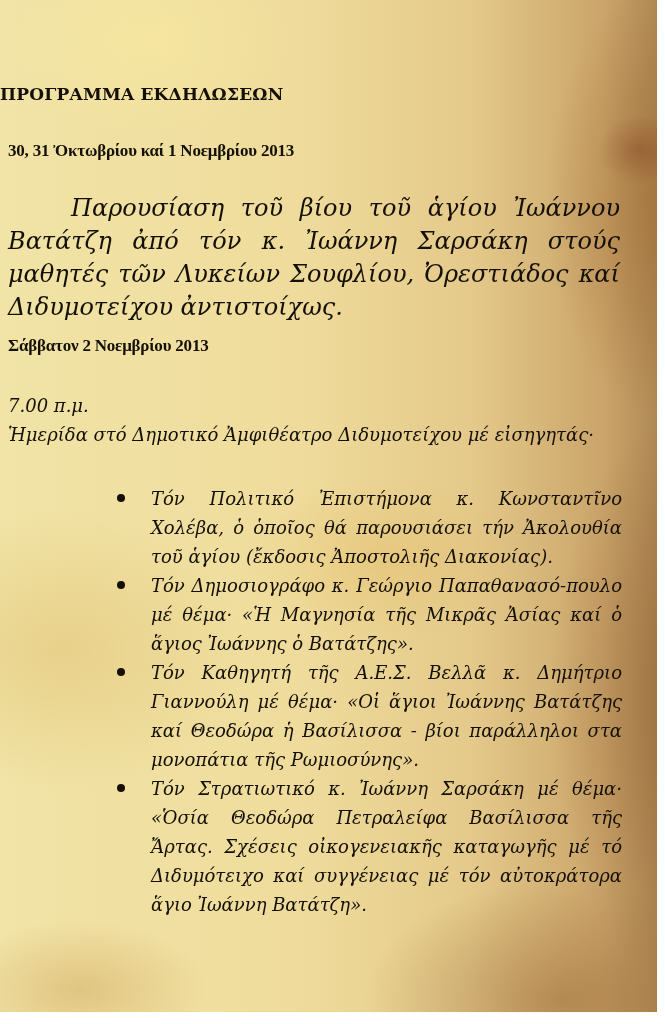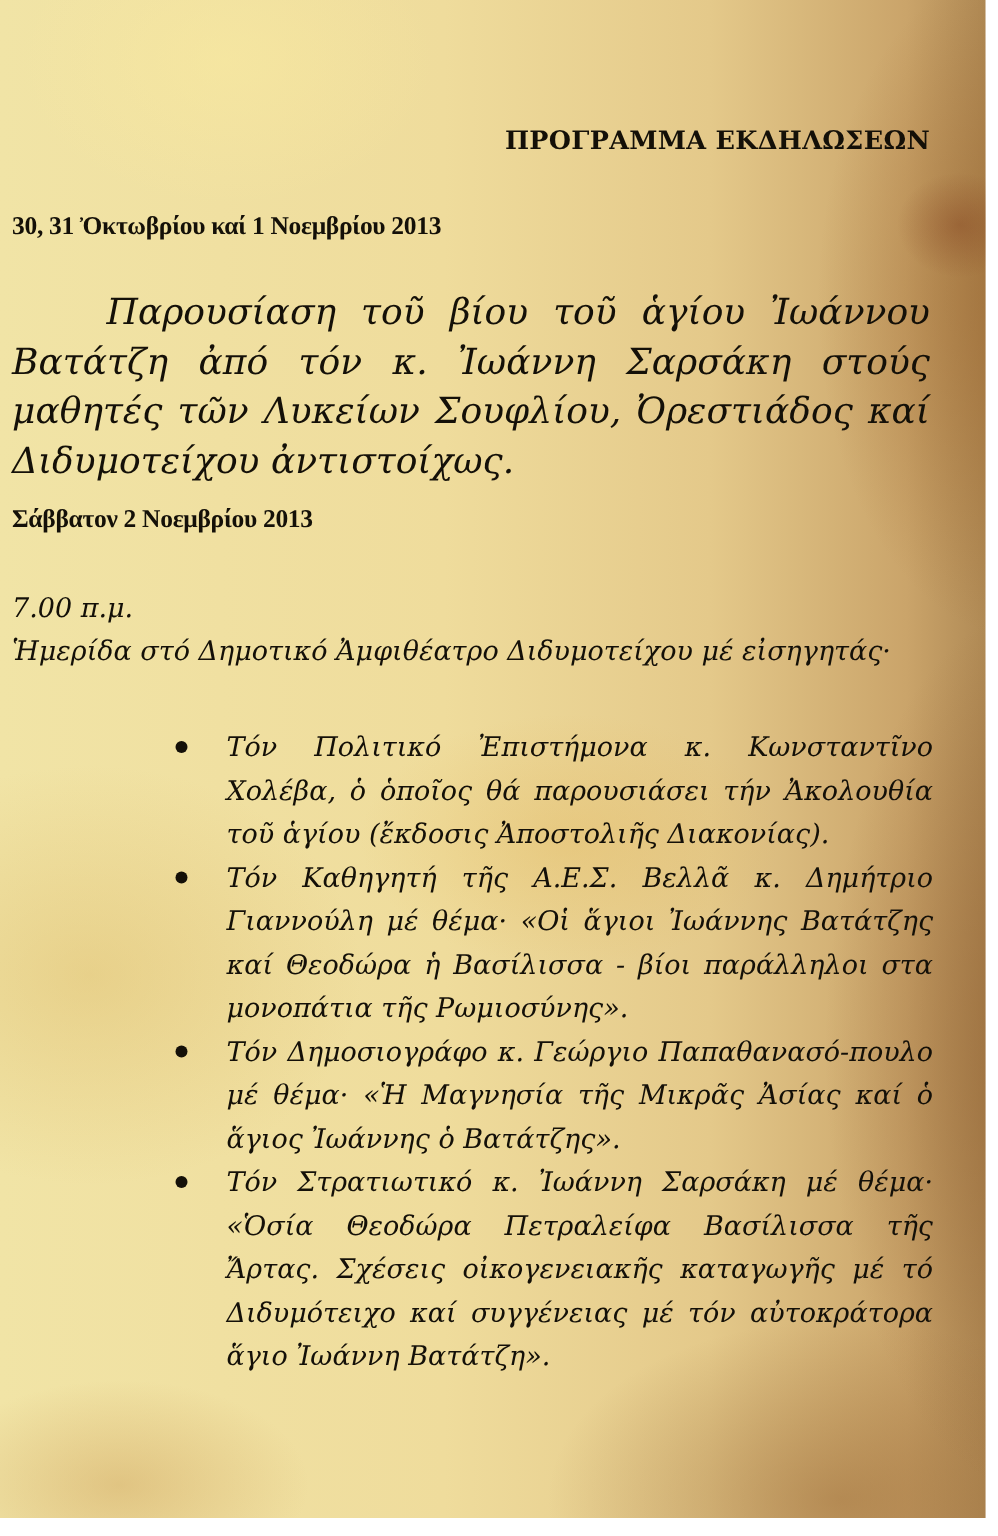--- a/index.html
+++ b/index.html
@@ -29,21 +29,21 @@
       radial-gradient(ellipse 200px 140px at 150px 40px, rgba(250,235,160,0.5), rgba(250,235,160,0) 70%),
       radial-gradient(ellipse 180px 100px at 80px 990px, rgba(205,160,90,0.45), rgba(205,160,90,0) 70%),
       linear-gradient(90deg, #f1e4a6 0%, #efdc9c 45%, #e4c98a 72%, #caa46a 92%, #b08a55 100%);
     color: #141008;
   }
   .title {
     position: absolute;
     left: 0;
     top: 84px;
     width: 620px;
-    text-align: right;
+    text-align: left;
     font-family: "DejaVu Serif", "Liberation Serif", serif;
     font-weight: bold;
     font-size: 17px;
     letter-spacing: 0.2px;
     margin: 0;
     padding-left: 0;
   }
   .section-heading {
     position: absolute;
     left: 8px;
@@ -141,25 +141,25 @@
     </div>
   </div>
 
   <ul class="speakers">
     <li class="speaker">
       <span class="bullet"></span>
       <span>Τόν Πολιτικό Ἐπιστήμονα κ. Κωνσταντῖνο Χολέβα, ὁ ὁποῖος θά παρουσιάσει τήν Ἀκολουθία τοῦ ἁγίου (ἔκδοσις Ἀποστολιῆς Διακονίας).</span>
     </li>
     <li class="speaker">
       <span class="bullet"></span>
-      <span>Τόν Καθηγητή τῆς Α.Ε.Σ. Βελλᾶ κ. Δημήτριο Γιαννούλη μέ θέμα· «Οἱ ἅγιοι Ἰωάννης Βατάτζης καί Θεοδώρα ἡ Βασίλισσα - βίοι παράλληλοι στα μονοπάτια τῆς Ρωμιοσύνης».</span>
+      <span>Τόν Δημοσιογράφο κ. Γεώργιο Παπαθανασό-πουλο μέ θέμα· «Ἡ Μαγνησία τῆς Μικρᾶς Ἀσίας καί ὁ ἅγιος Ἰωάννης ὁ Βατάτζης».</span>
     </li>
     <li class="speaker">
       <span class="bullet"></span>
-      <span>Τόν Δημοσιογράφο κ. Γεώργιο Παπαθανασό-πουλο μέ θέμα· «Ἡ Μαγνησία τῆς Μικρᾶς Ἀσίας καί ὁ ἅγιος Ἰωάννης ὁ Βατάτζης».</span>
+      <span>Τόν Καθηγητή τῆς Α.Ε.Σ. Βελλᾶ κ. Δημήτριο Γιαννούλη μέ θέμα· «Οἱ ἅγιοι Ἰωάννης Βατάτζης καί Θεοδώρα ἡ Βασίλισσα - βίοι παράλληλοι στα μονοπάτια τῆς Ρωμιοσύνης».</span>
     </li>
     <li class="speaker">
       <span class="bullet"></span>
       <span>Τόν Στρατιωτικό κ. Ἰωάννη Σαρσάκη μέ θέμα· «Ὁσία Θεοδώρα Πετραλείφα Βασίλισσα τῆς Ἄρτας. Σχέσεις οἰκογενειακῆς καταγωγῆς μέ τό Διδυμότειχο καί συγγένειας μέ τόν αὐτοκράτορα ἅγιο Ἰωάννη Βατάτζη».</span>
     </li>
   </ul>
 
 </div>
 
 </body></html>

